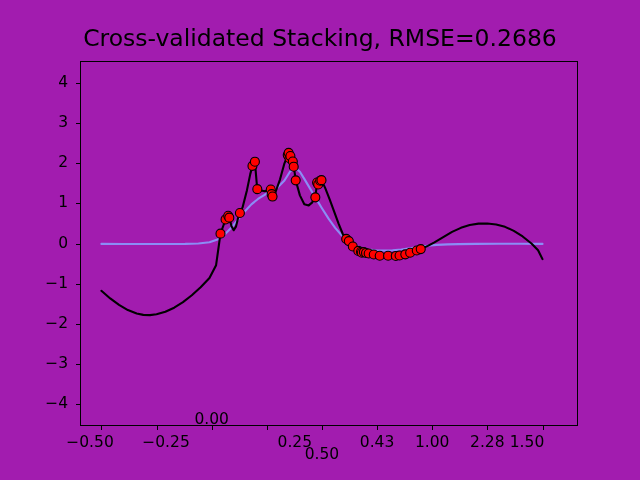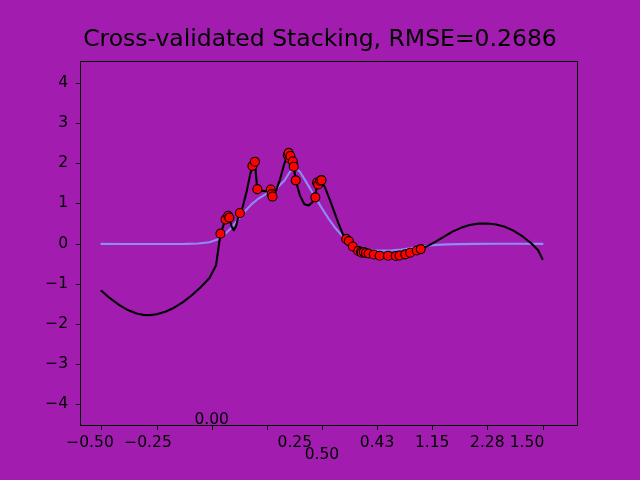--- a/index.html
+++ b/index.html
@@ -160,31 +160,31 @@
       <div class="tick-label-y" style="left: 10px; width: 58px; top: 153.28px;">2</div>
       <div class="tick-mark-y" style="left: 76px; top: 163.3px;"></div>
       <div class="tick-label-y" style="left: 10px; width: 58px; top: 113.17px;">3</div>
       <div class="tick-mark-y" style="left: 76px; top: 123.2px;"></div>
       <div class="tick-label-y" style="left: 10px; width: 58px; top: 73.0604px;">4</div>
       <div class="tick-mark-y" style="left: 76px; top: 83.1px;"></div>
     </div>
   <div id="ticks-x">
       <div class="tick-label-x" style="left: 50px; width: 80px; top: 433px;">−0.50</div>
       <div class="tick-mark-x" style="left: 101.4px; top: 426px;"></div>
-      <div class="tick-label-x" style="left: 108px; width: 80px; top: 433px;">−0.25</div>
+      <div class="tick-label-x" style="left: 126px; width: 80px; top: 433px;">−0.25</div>
       <div class="tick-mark-x" style="left: 156.5px; top: 426px;"></div>
       <div class="tick-label-x" style="left: 171.668px; width: 80px; top: 410px;">0.00</div>
       <div class="tick-mark-x" style="left: 211.7px; top: 426px;"></div>
       <div class="tick-label-x" style="left: 226.805px; width: 80px; top: 433px; padding-left: 28px;">0.25</div>
       <div class="tick-mark-x" style="left: 266.8px; top: 426px;"></div>
       <div class="tick-label-x" style="left: 281.942px; width: 80px; top: 445px;">0.50</div>
       <div class="tick-mark-x" style="left: 321.9px; top: 426px;"></div>
       <div class="tick-label-x" style="left: 337.08px; width: 80px; top: 433px;">0.43</div>
       <div class="tick-mark-x" style="left: 377.1px; top: 426px;"></div>
-      <div class="tick-label-x" style="left: 392.217px; width: 80px; top: 433px;">1.15</div>
+      <div class="tick-label-x" style="left: 392.217px; width: 80px; top: 433px;">1.00</div>
       <div class="tick-mark-x" style="left: 432.2px; top: 426px;"></div>
       <div class="tick-label-x" style="left: 447.354px; width: 80px; top: 433px;">2.28</div>
       <div class="tick-mark-x" style="left: 487.4px; top: 426px;"></div>
       <div class="tick-label-x" style="left: 487px; width: 80px; top: 433px;">1.50</div>
       <div class="tick-mark-x" style="left: 542.5px; top: 426px;"></div>
     </div>
 
 </div>
 
 </body></html>

